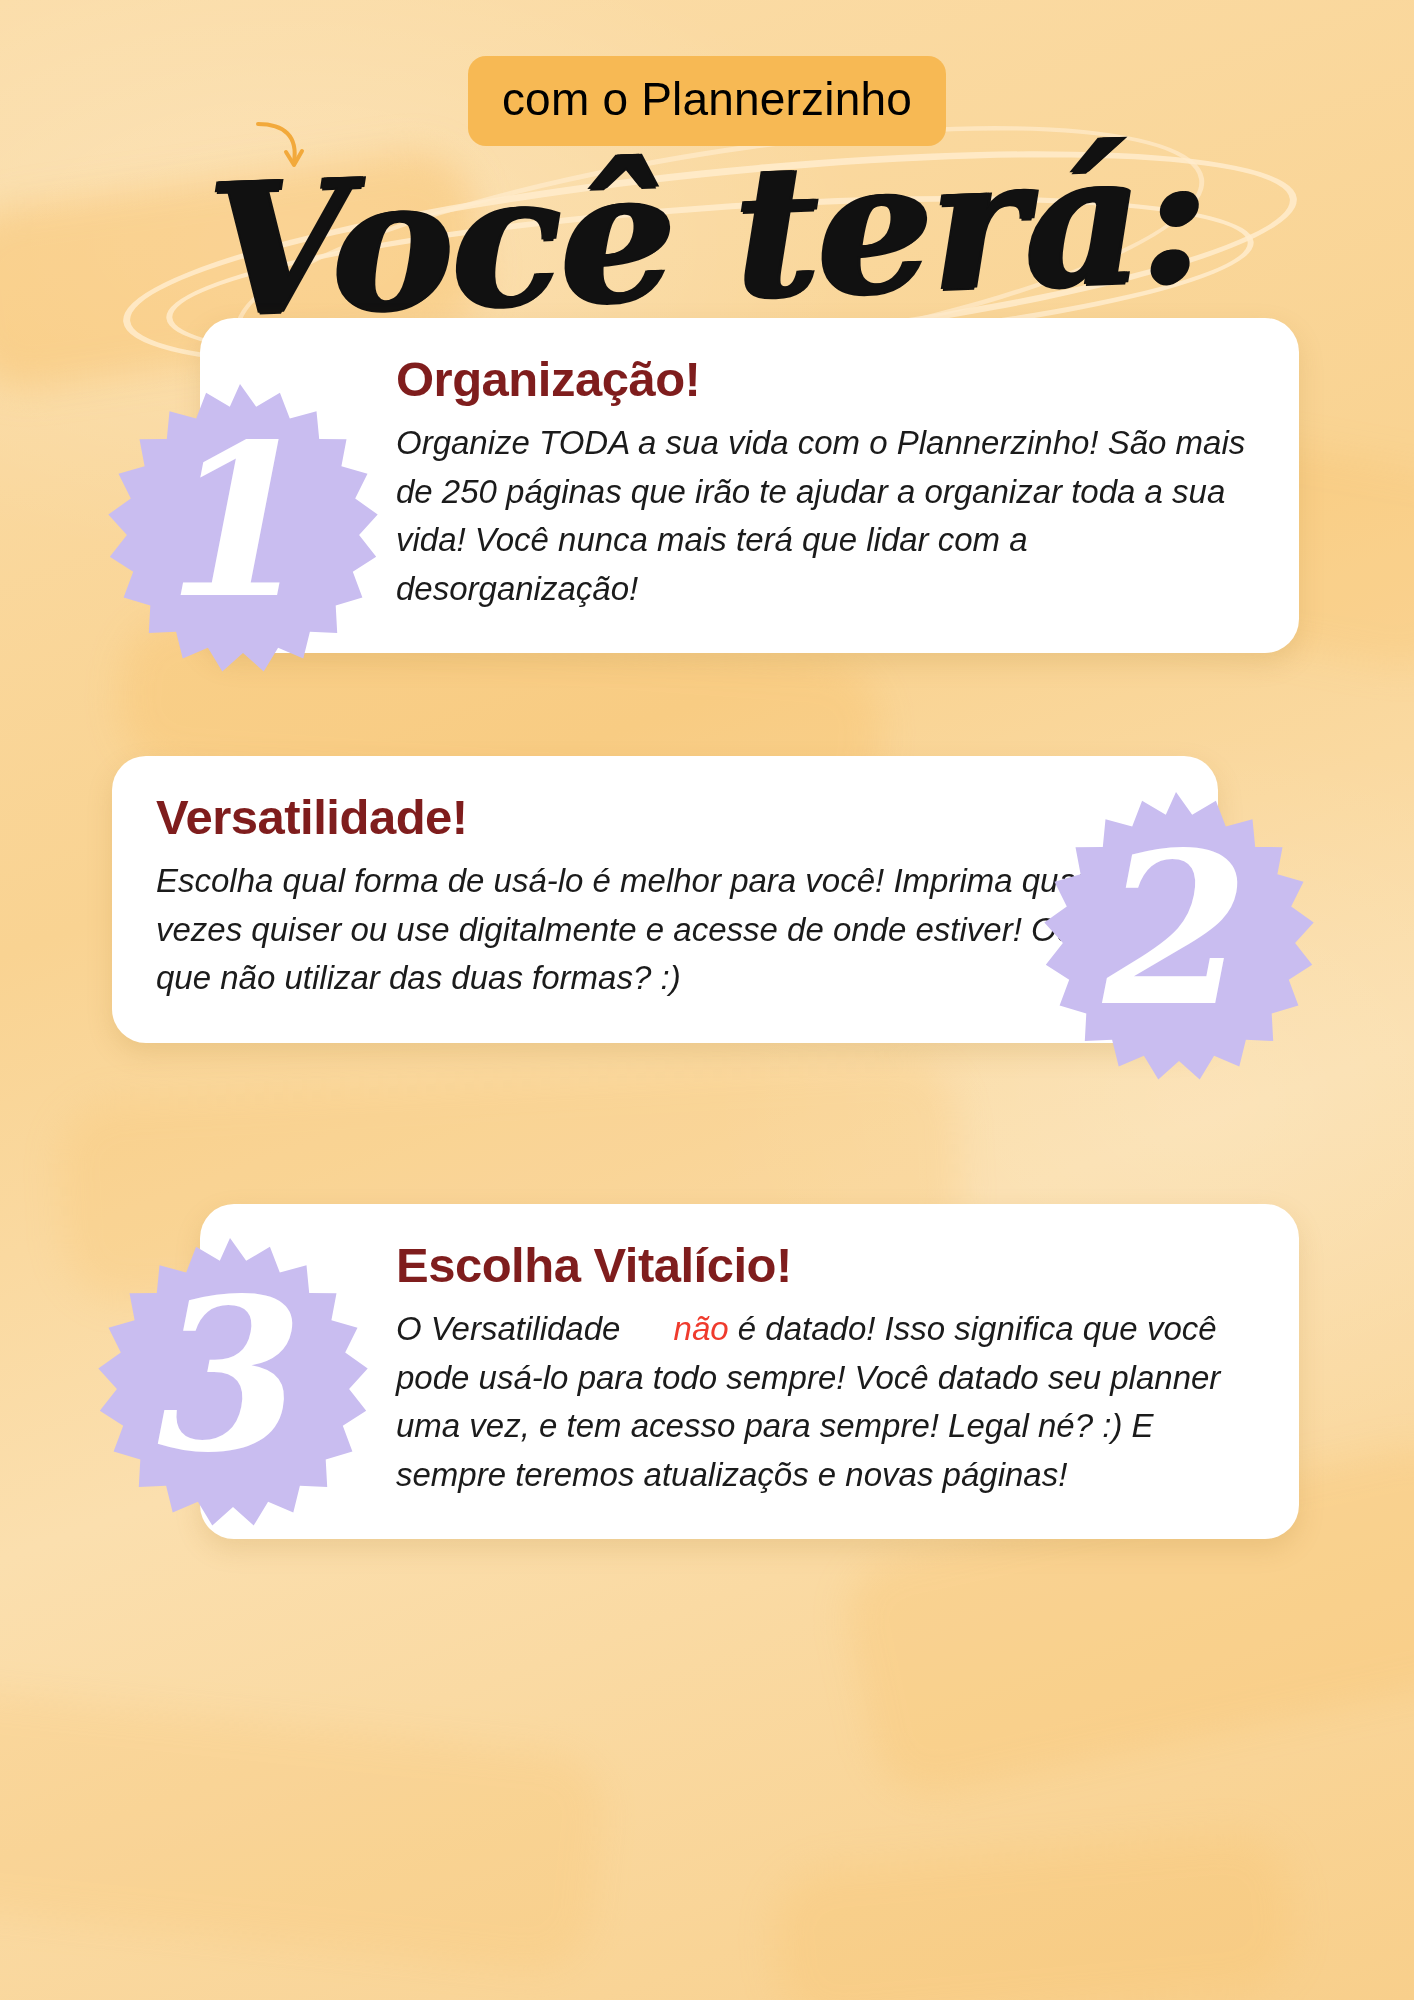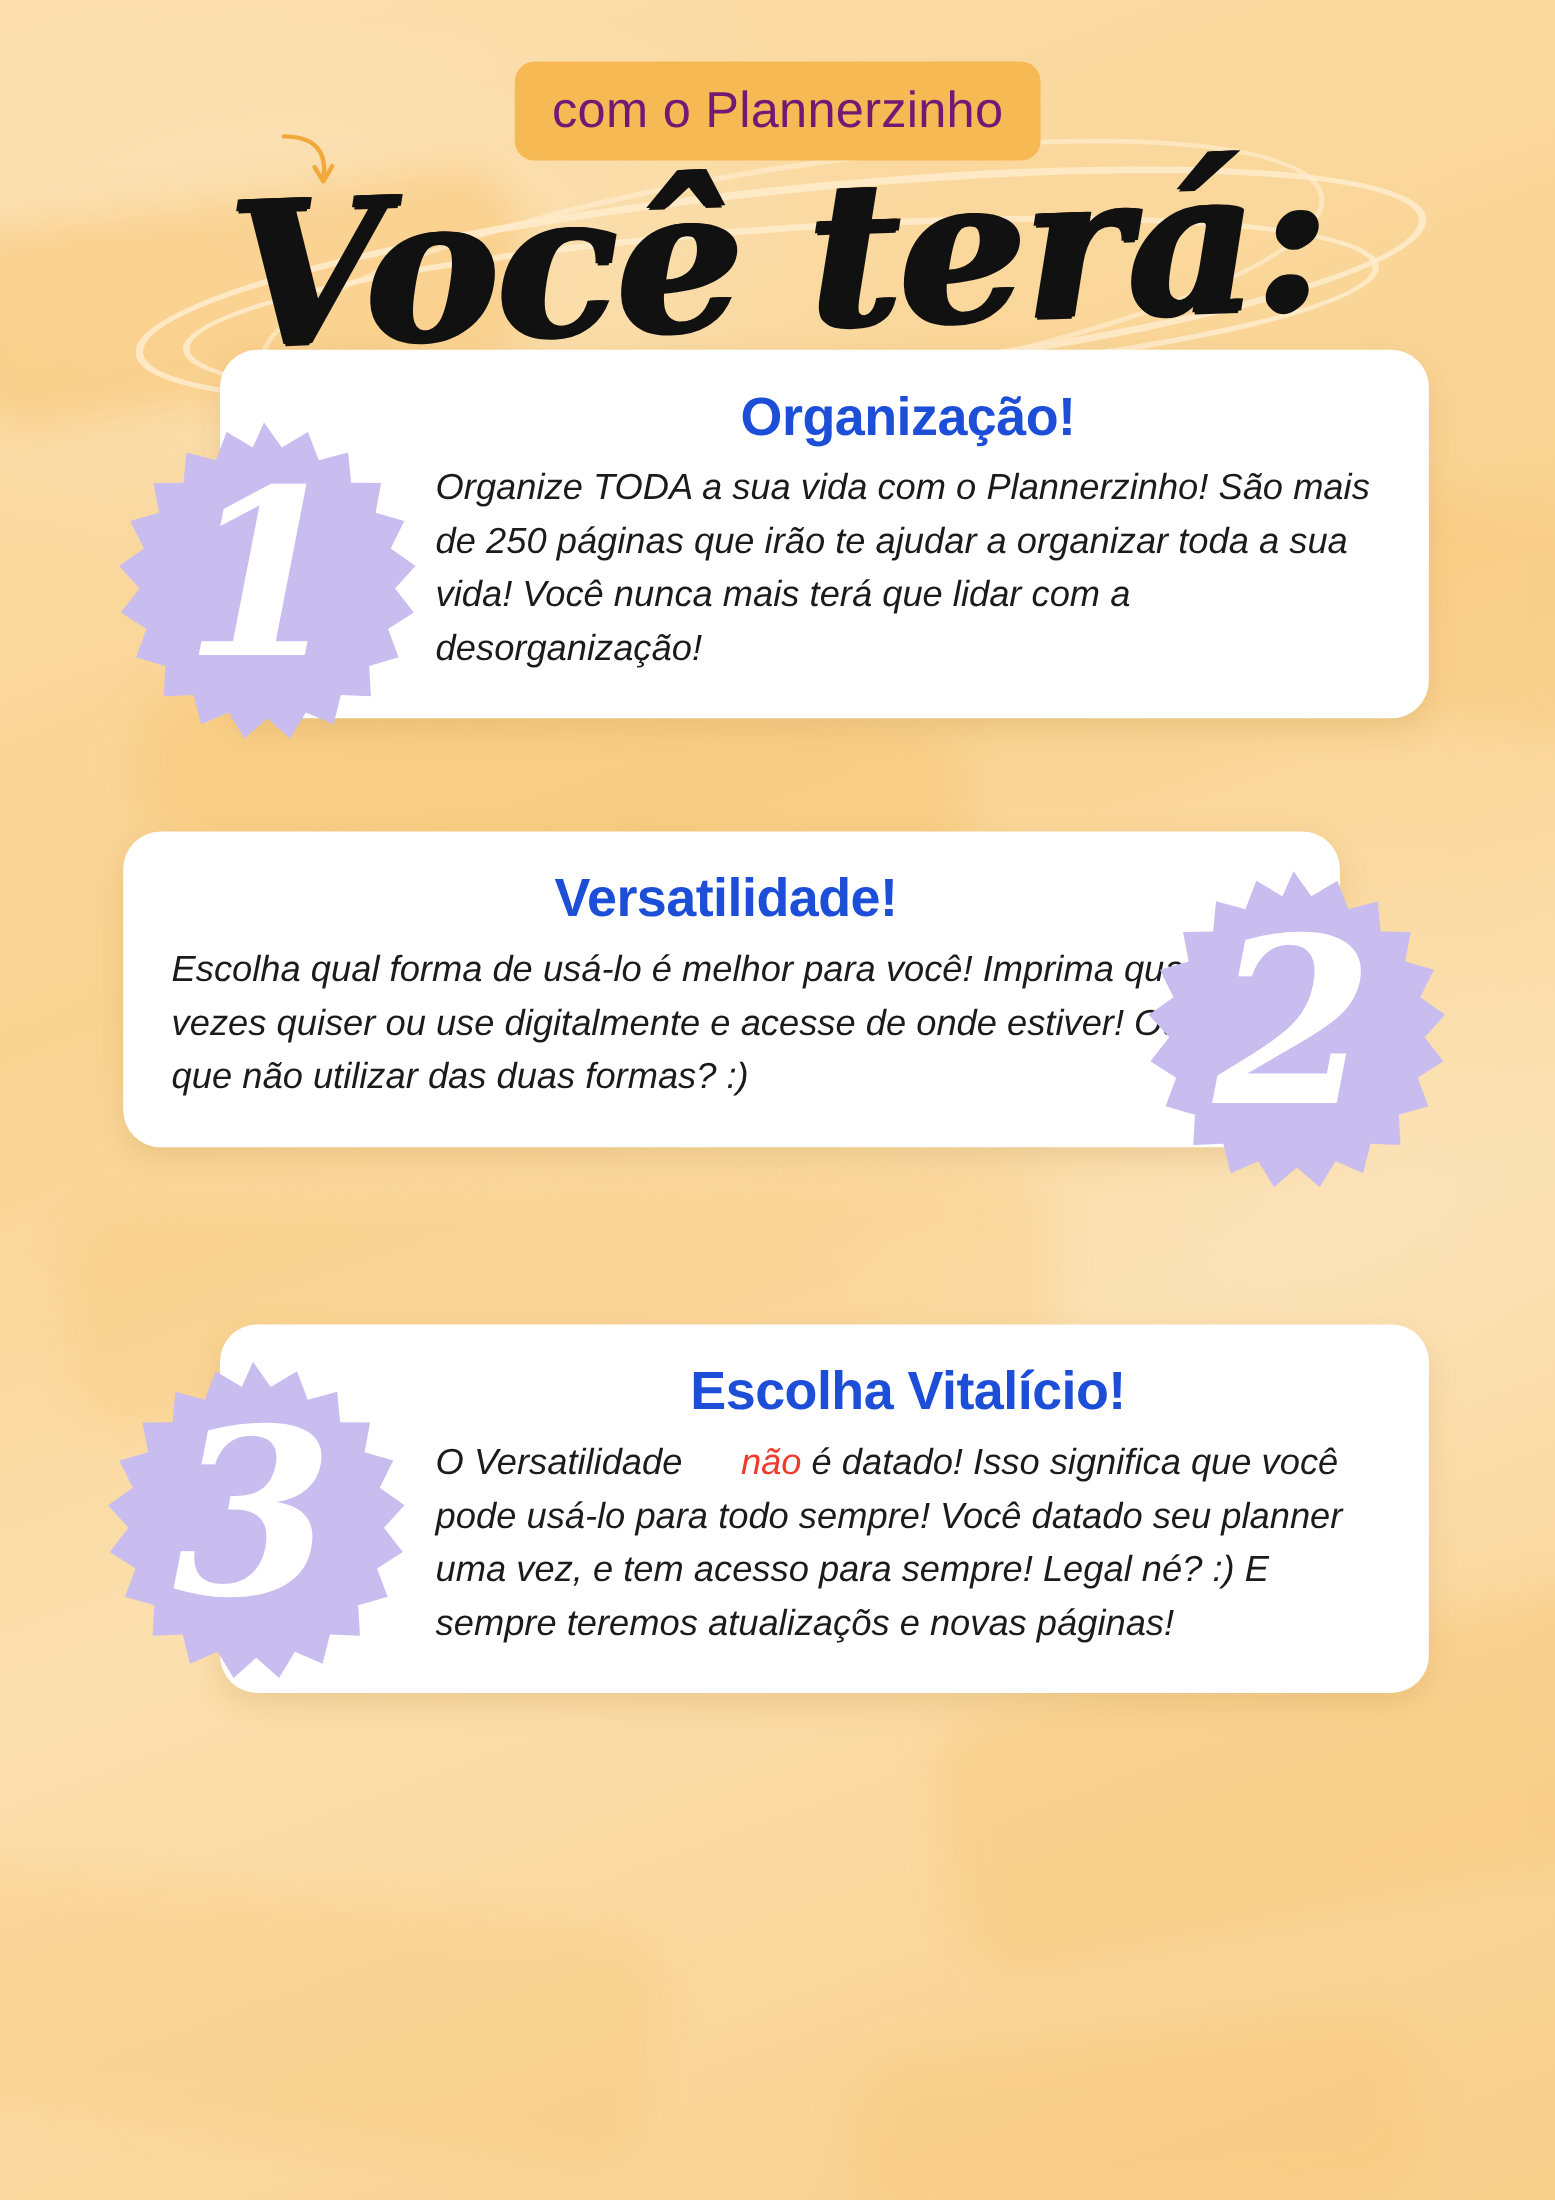--- a/index.html
+++ b/index.html
@@ -53,21 +53,21 @@
 
   
   .header {
     position: relative;
     text-align: center;
     padding-top: 56px;
   }
   .ribbon {
     display: inline-block;
     background: #f7b954;
-    color: #701a75;
+    color: #000000;
     font-size: 46px;
     line-height: 1;
     padding: 20px 34px 24px;
     border-radius: 18px;
     letter-spacing: .2px;
   }
   .script-title {
     position: relative;
     margin-top: -4px;
     font-family: "DejaVu Serif", serif;
@@ -105,24 +105,23 @@
     border-radius: 34px;
     box-shadow: 0 10px 26px rgba(170,120,40,0.18);
     padding: 36px 44px 40px;
   }
   .card.right { left: 200px; right: 115px; }
   .card.left  { left: 112px; right: 196px; }
 
   .card h2 {
     font-size: 49px;
     line-height: 1.05;
-    color: #1d4ed8;
+    color: #7f1d1d;
     margin-bottom: 14px;
     letter-spacing: -.5px;
-    text-align: center;
   }
   .card p {
     font-size: 33px;
     line-height: 1.47;
     color: #1b1b1b;
     font-style: italic;
   }
   .hl-red { color: #ef3b2d; margin-left: 44px; }
 
   .card.right h2, .card.right p { padding-left: 152px; }

